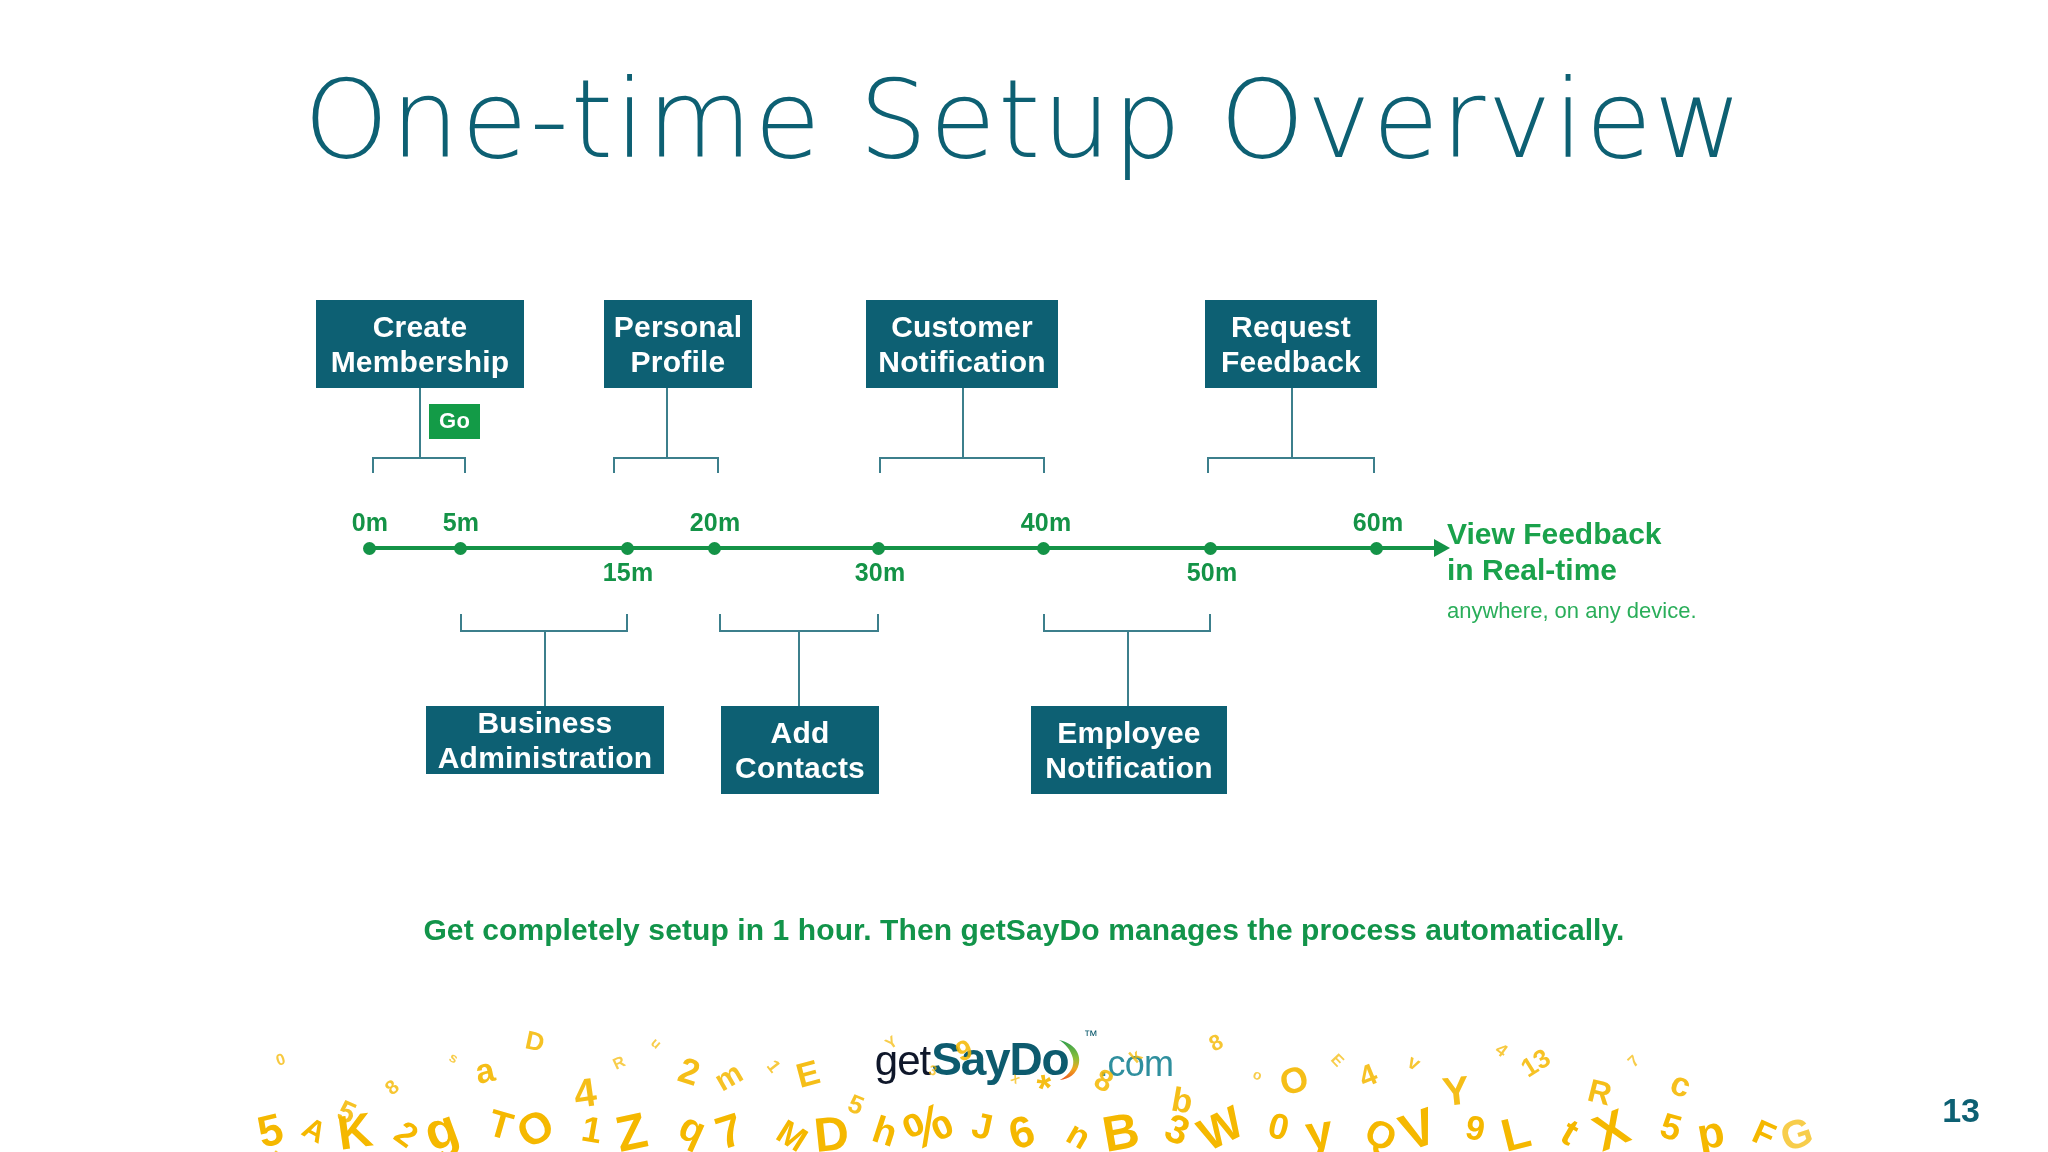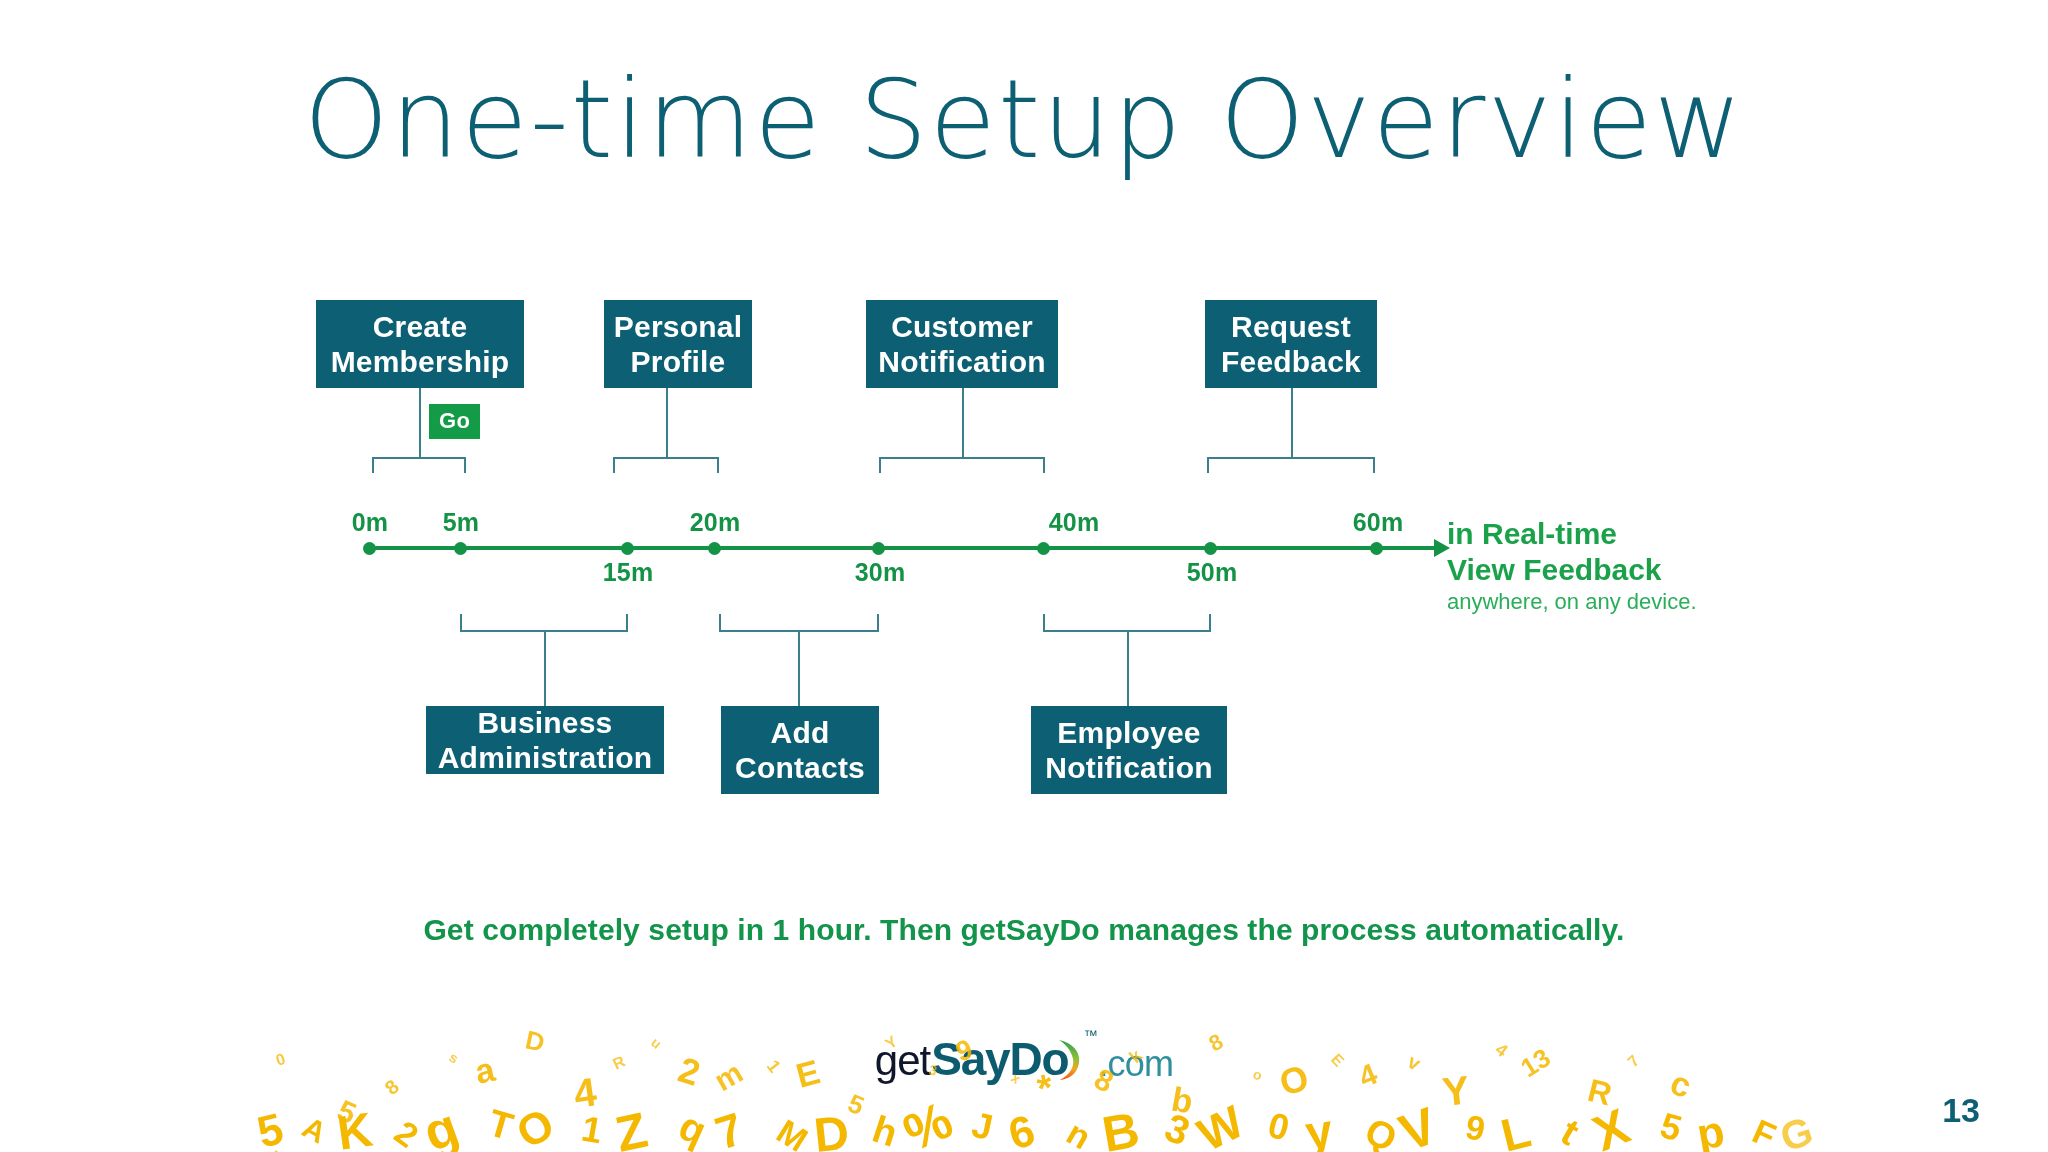--- a/index.html
+++ b/index.html
@@ -130,20 +130,21 @@
     color: #1aa24b;
     font-weight: bold;
     font-size: 30px;
     line-height: 1.2;
     white-space: nowrap;
   }
   .rt-caption .sub {
     color: #2aae5a;
     font-weight: normal;
     font-size: 22px;
+    margin-top: 9px;
     line-height: 1.25;
     white-space: nowrap;
   }
 
   
   .tagline {
     position: absolute;
     left: 0;
     top: 913px;
     width: 2048px;
@@ -276,21 +277,21 @@
   <div class="tl-dot" style="left:621px; top:542px;"></div>
   <div class="tl-dot" style="left:708px; top:542px;"></div>
   <div class="tl-dot" style="left:872px; top:542px;"></div>
   <div class="tl-dot" style="left:1037px; top:542px;"></div>
   <div class="tl-dot" style="left:1204px; top:542px;"></div>
   <div class="tl-dot" style="left:1370px; top:542px;"></div>
 
   <div class="tl-label" style="left:370px; top:508px;">0m</div>
   <div class="tl-label" style="left:461px; top:508px;">5m</div>
   <div class="tl-label" style="left:715px; top:508px;">20m</div>
-  <div class="tl-label" style="left:1046px; top:508px;margin-left:28px;">40m</div>
+  <div class="tl-label" style="left:1046px; top:508px;">40m</div>
   <div class="tl-label" style="left:1378px; top:508px;">60m</div>
 
   <div class="tl-label" style="left:628px; top:558px;">15m</div>
   <div class="tl-label" style="left:880px; top:558px;">30m</div>
   <div class="tl-label" style="left:1212px; top:558px;">50m</div>
 
   <div class="bracket-h" style="left:460px; top:630px; width:168px;"></div>
   <div class="bracket-tick" style="left:460px; top:614px; height:16px;"></div>
   <div class="bracket-tick" style="left:626px; top:614px; height:16px;"></div>
   <div class="stem" style="left:544px; top:630px; height:76px;"></div>
@@ -313,22 +314,22 @@
   <div class="bracket-tick" style="left:1209px; top:614px; height:16px;"></div>
   <div class="stem" style="left:1127px; top:630px; height:76px;"></div>
   <div class="node-box" style="left:1031px; top:706px; width:196px; height:88px;">
     <span>Employee</span>
     <span>Notification</span>
   </div>
 
 </div>
 
 <div class="rt-caption">
+  <div class="hl">View Feedback</div>
   <div class="hl">in Real-time</div>
-  <div class="hl">View Feedback</div>
   <div class="sub">anywhere, on any device.</div>
 </div>
 
 <div class="tagline">Get completely setup in 1 hour. Then getSayDo manages the process automatically.</div>
 
 <div class="logo">
   <span class="logo-get">get</span>
   <span class="logo-saydo">SayDo</span>
   <span class="logo-arc">
     <svg width="30" height="46" viewBox="0 0 30 46" aria-hidden="true">

